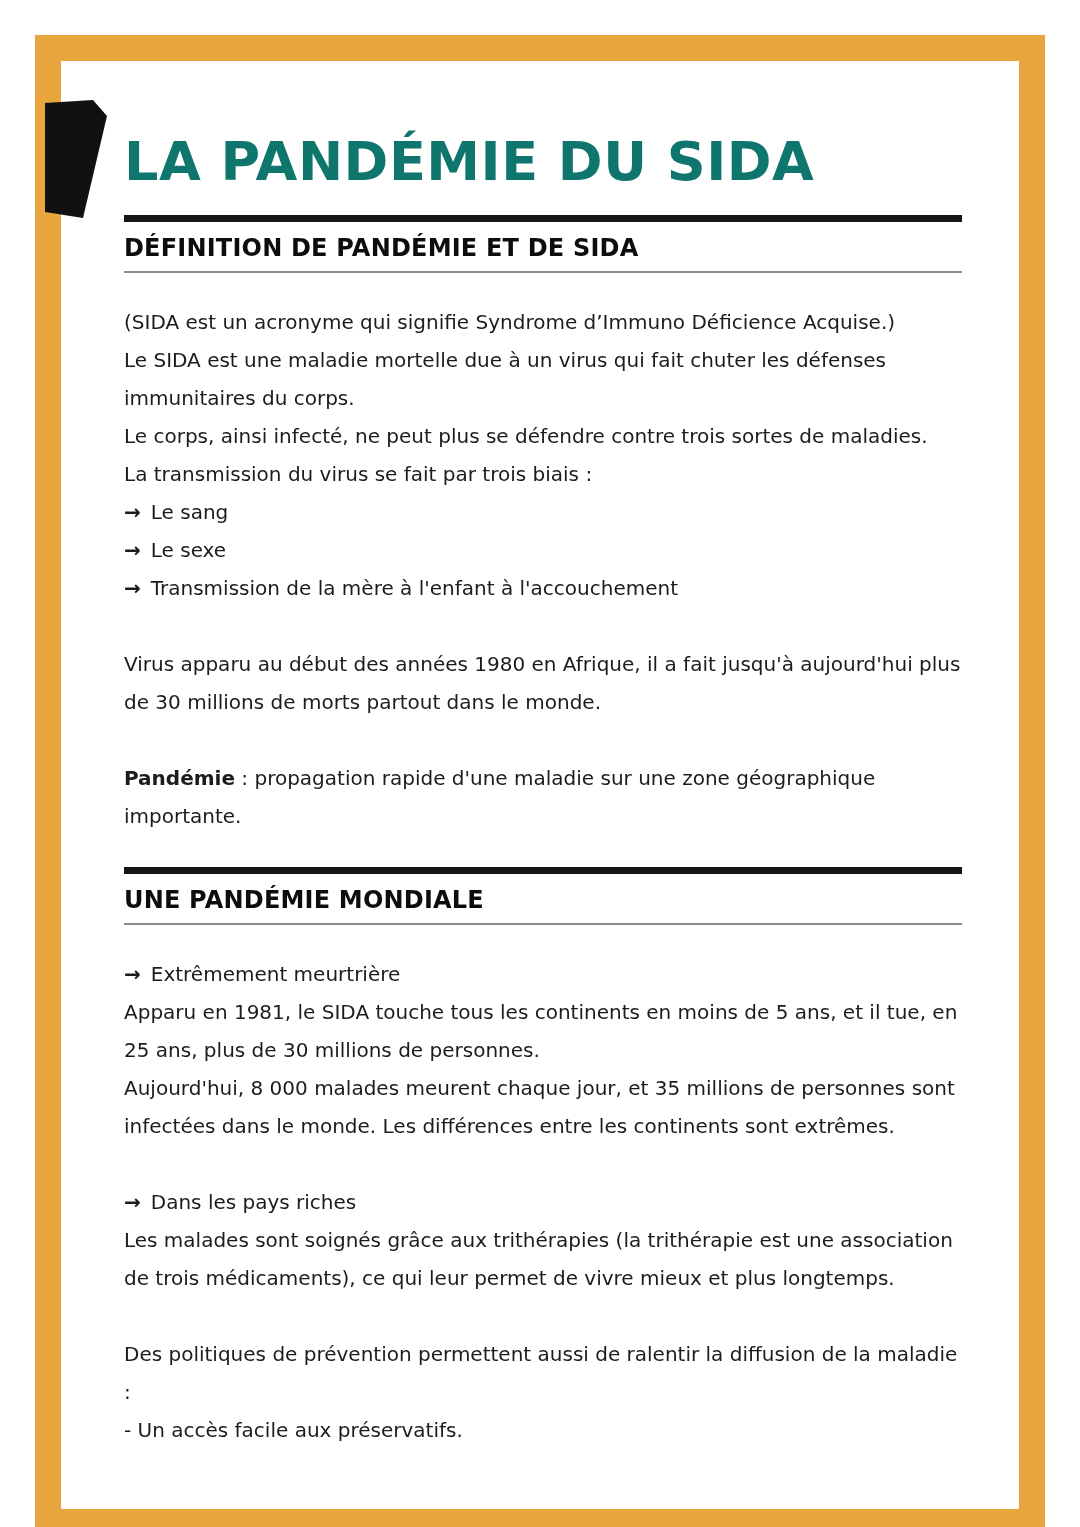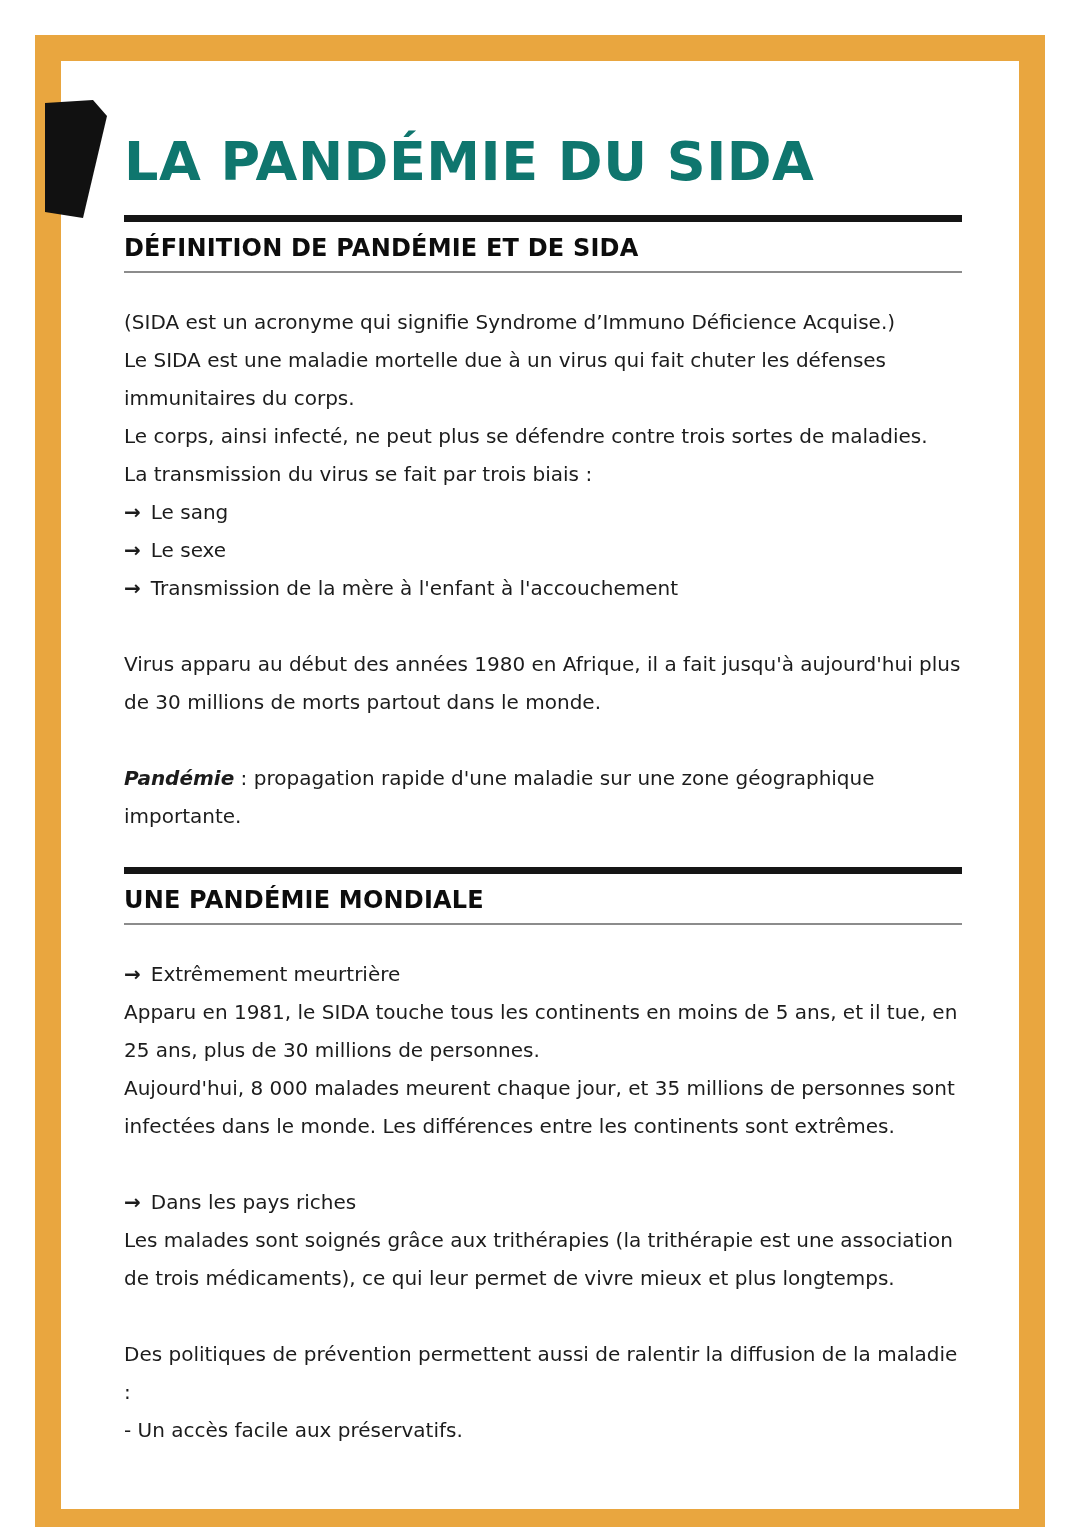--- a/index.html
+++ b/index.html
@@ -56,21 +56,21 @@
   p.body {
     font-size: 20px;
     line-height: 38px;
     color: #1c1c1c;
   }
   p.gap { margin-top: 38px; }
   .arrow {
     font-weight: bold;
     margin-right: 10px;
   }
-  strong.lead { font-weight: bold; font-style: italic; }
+  strong.lead { font-weight: bold; }
 </style>
 </head>
 <body>
 
 <div class="page">
 
   <div class="bookmark">
     <svg viewBox="0 0 62 118" preserveAspectRatio="none" aria-hidden="true">
       <polygon points="0,3 48,0 62,16 38,118 0,112" fill="#111111"></polygon>
     </svg>

